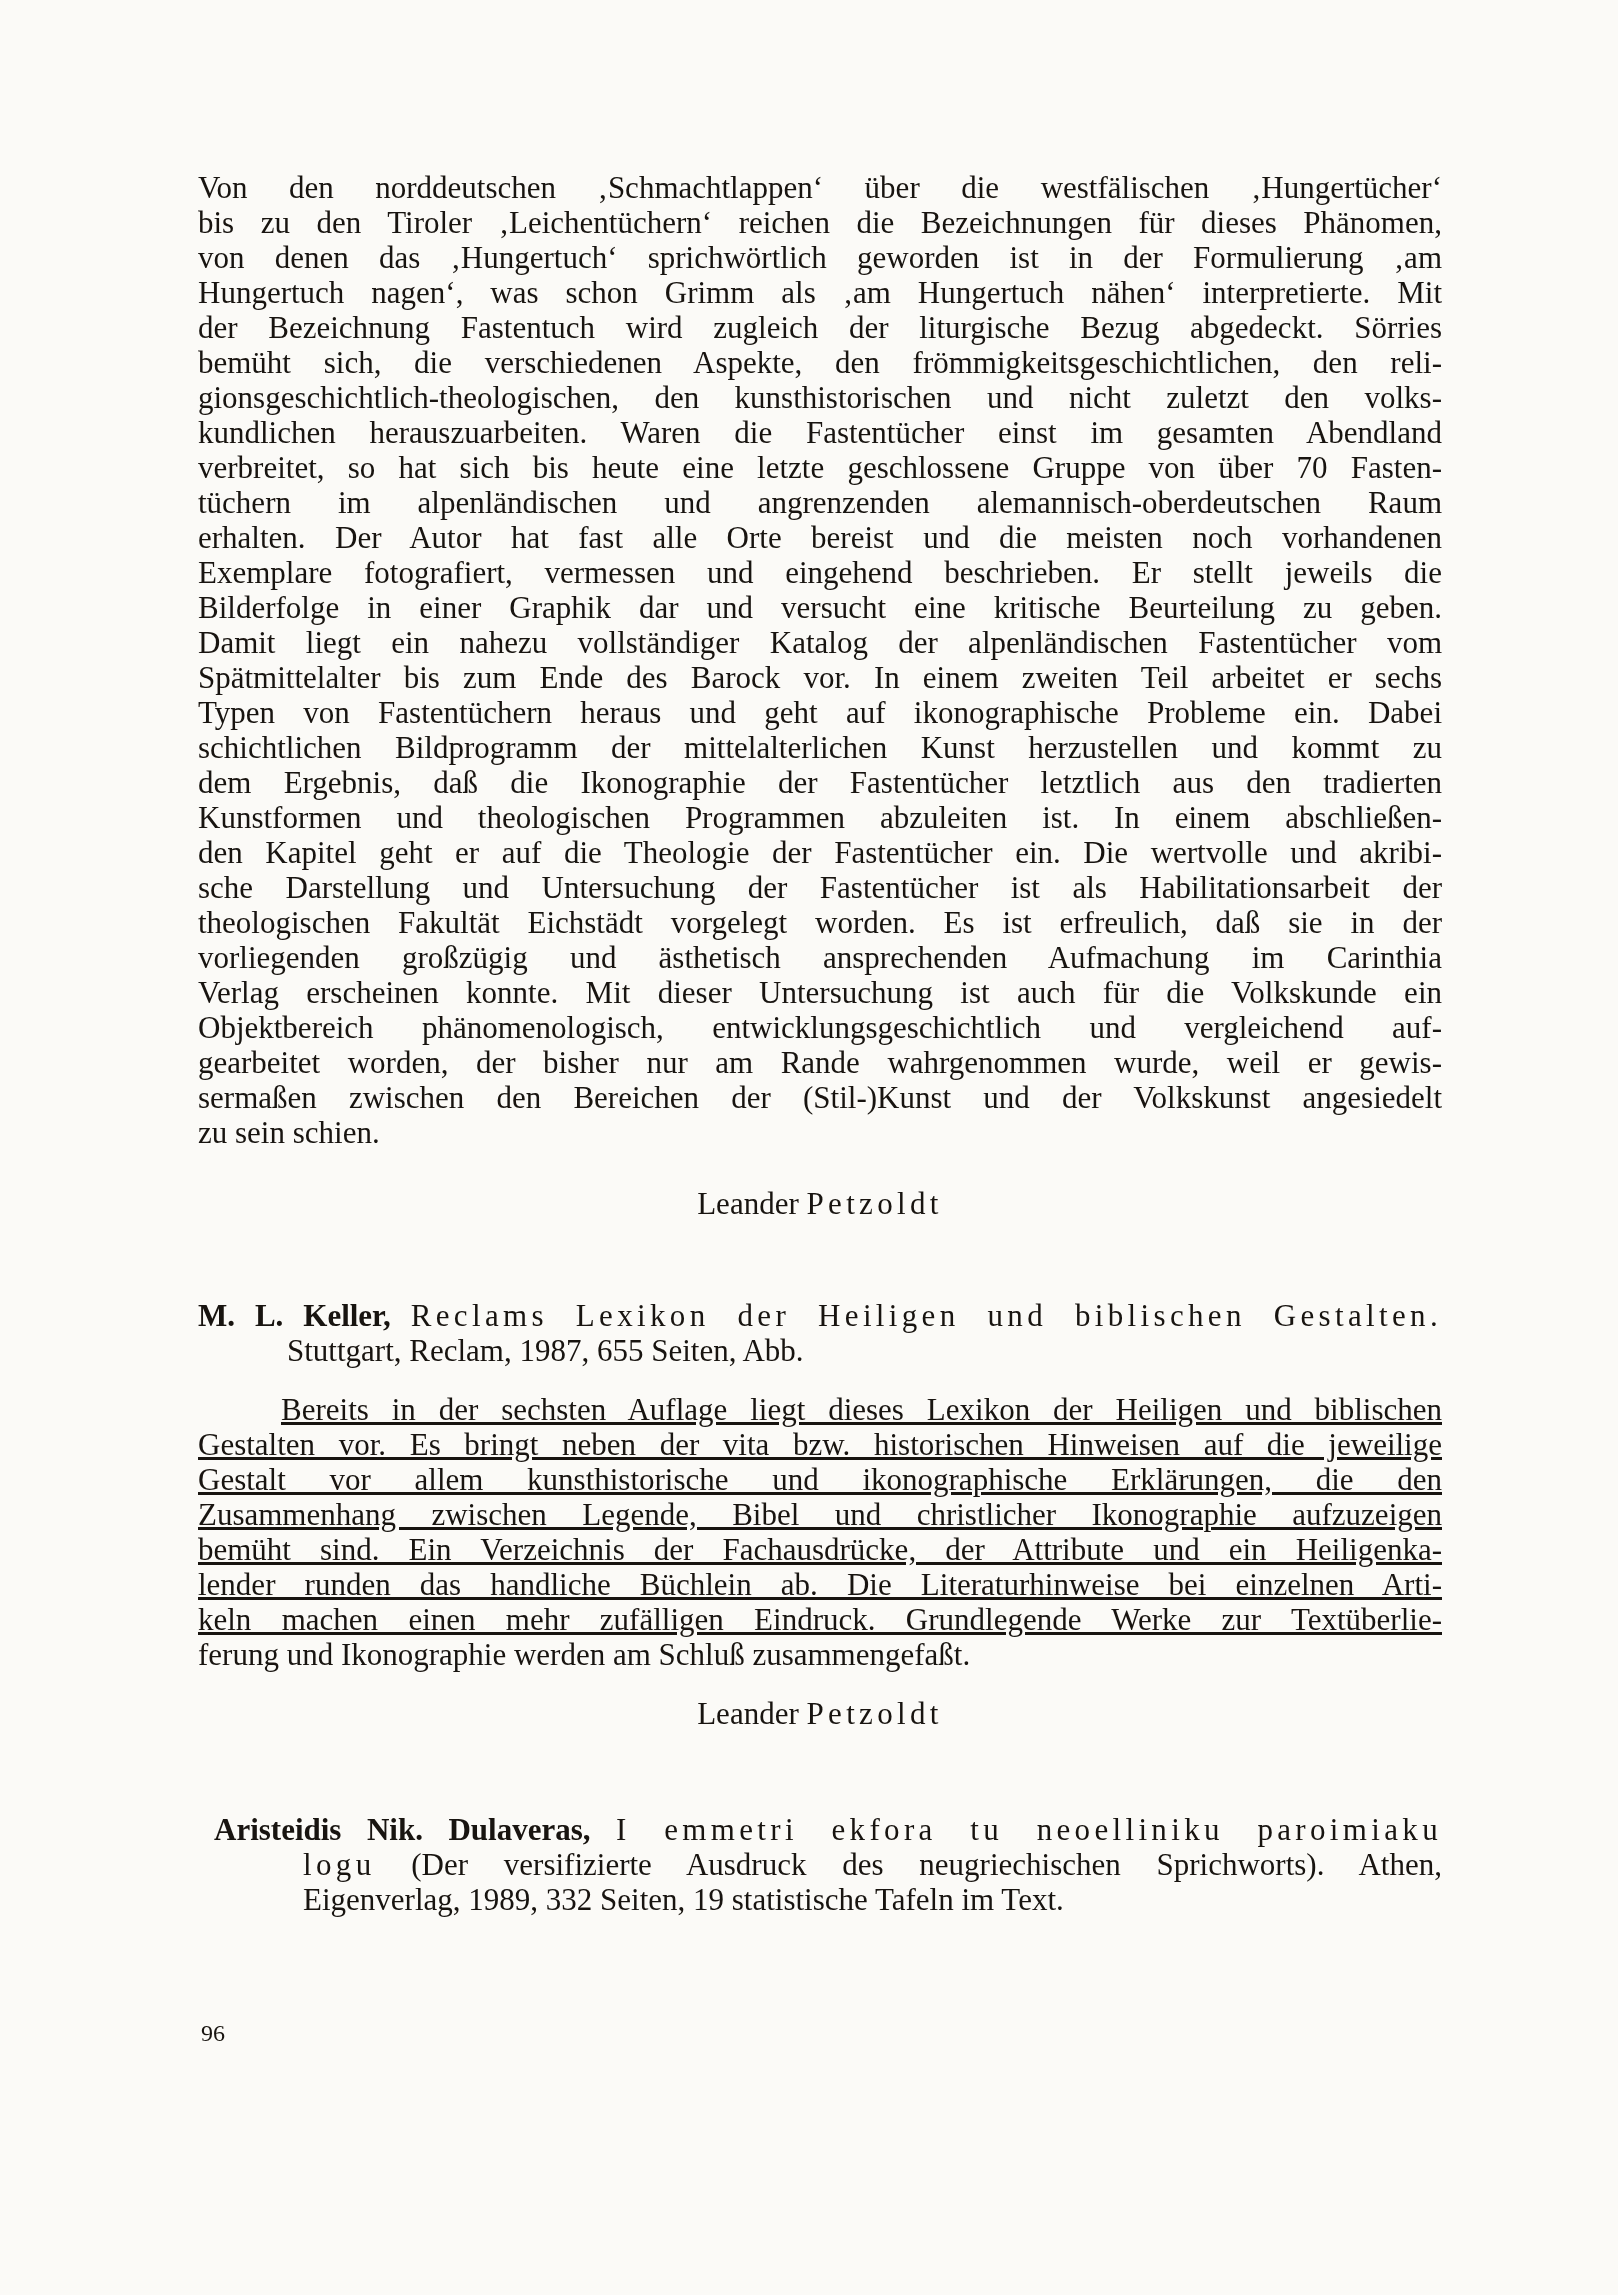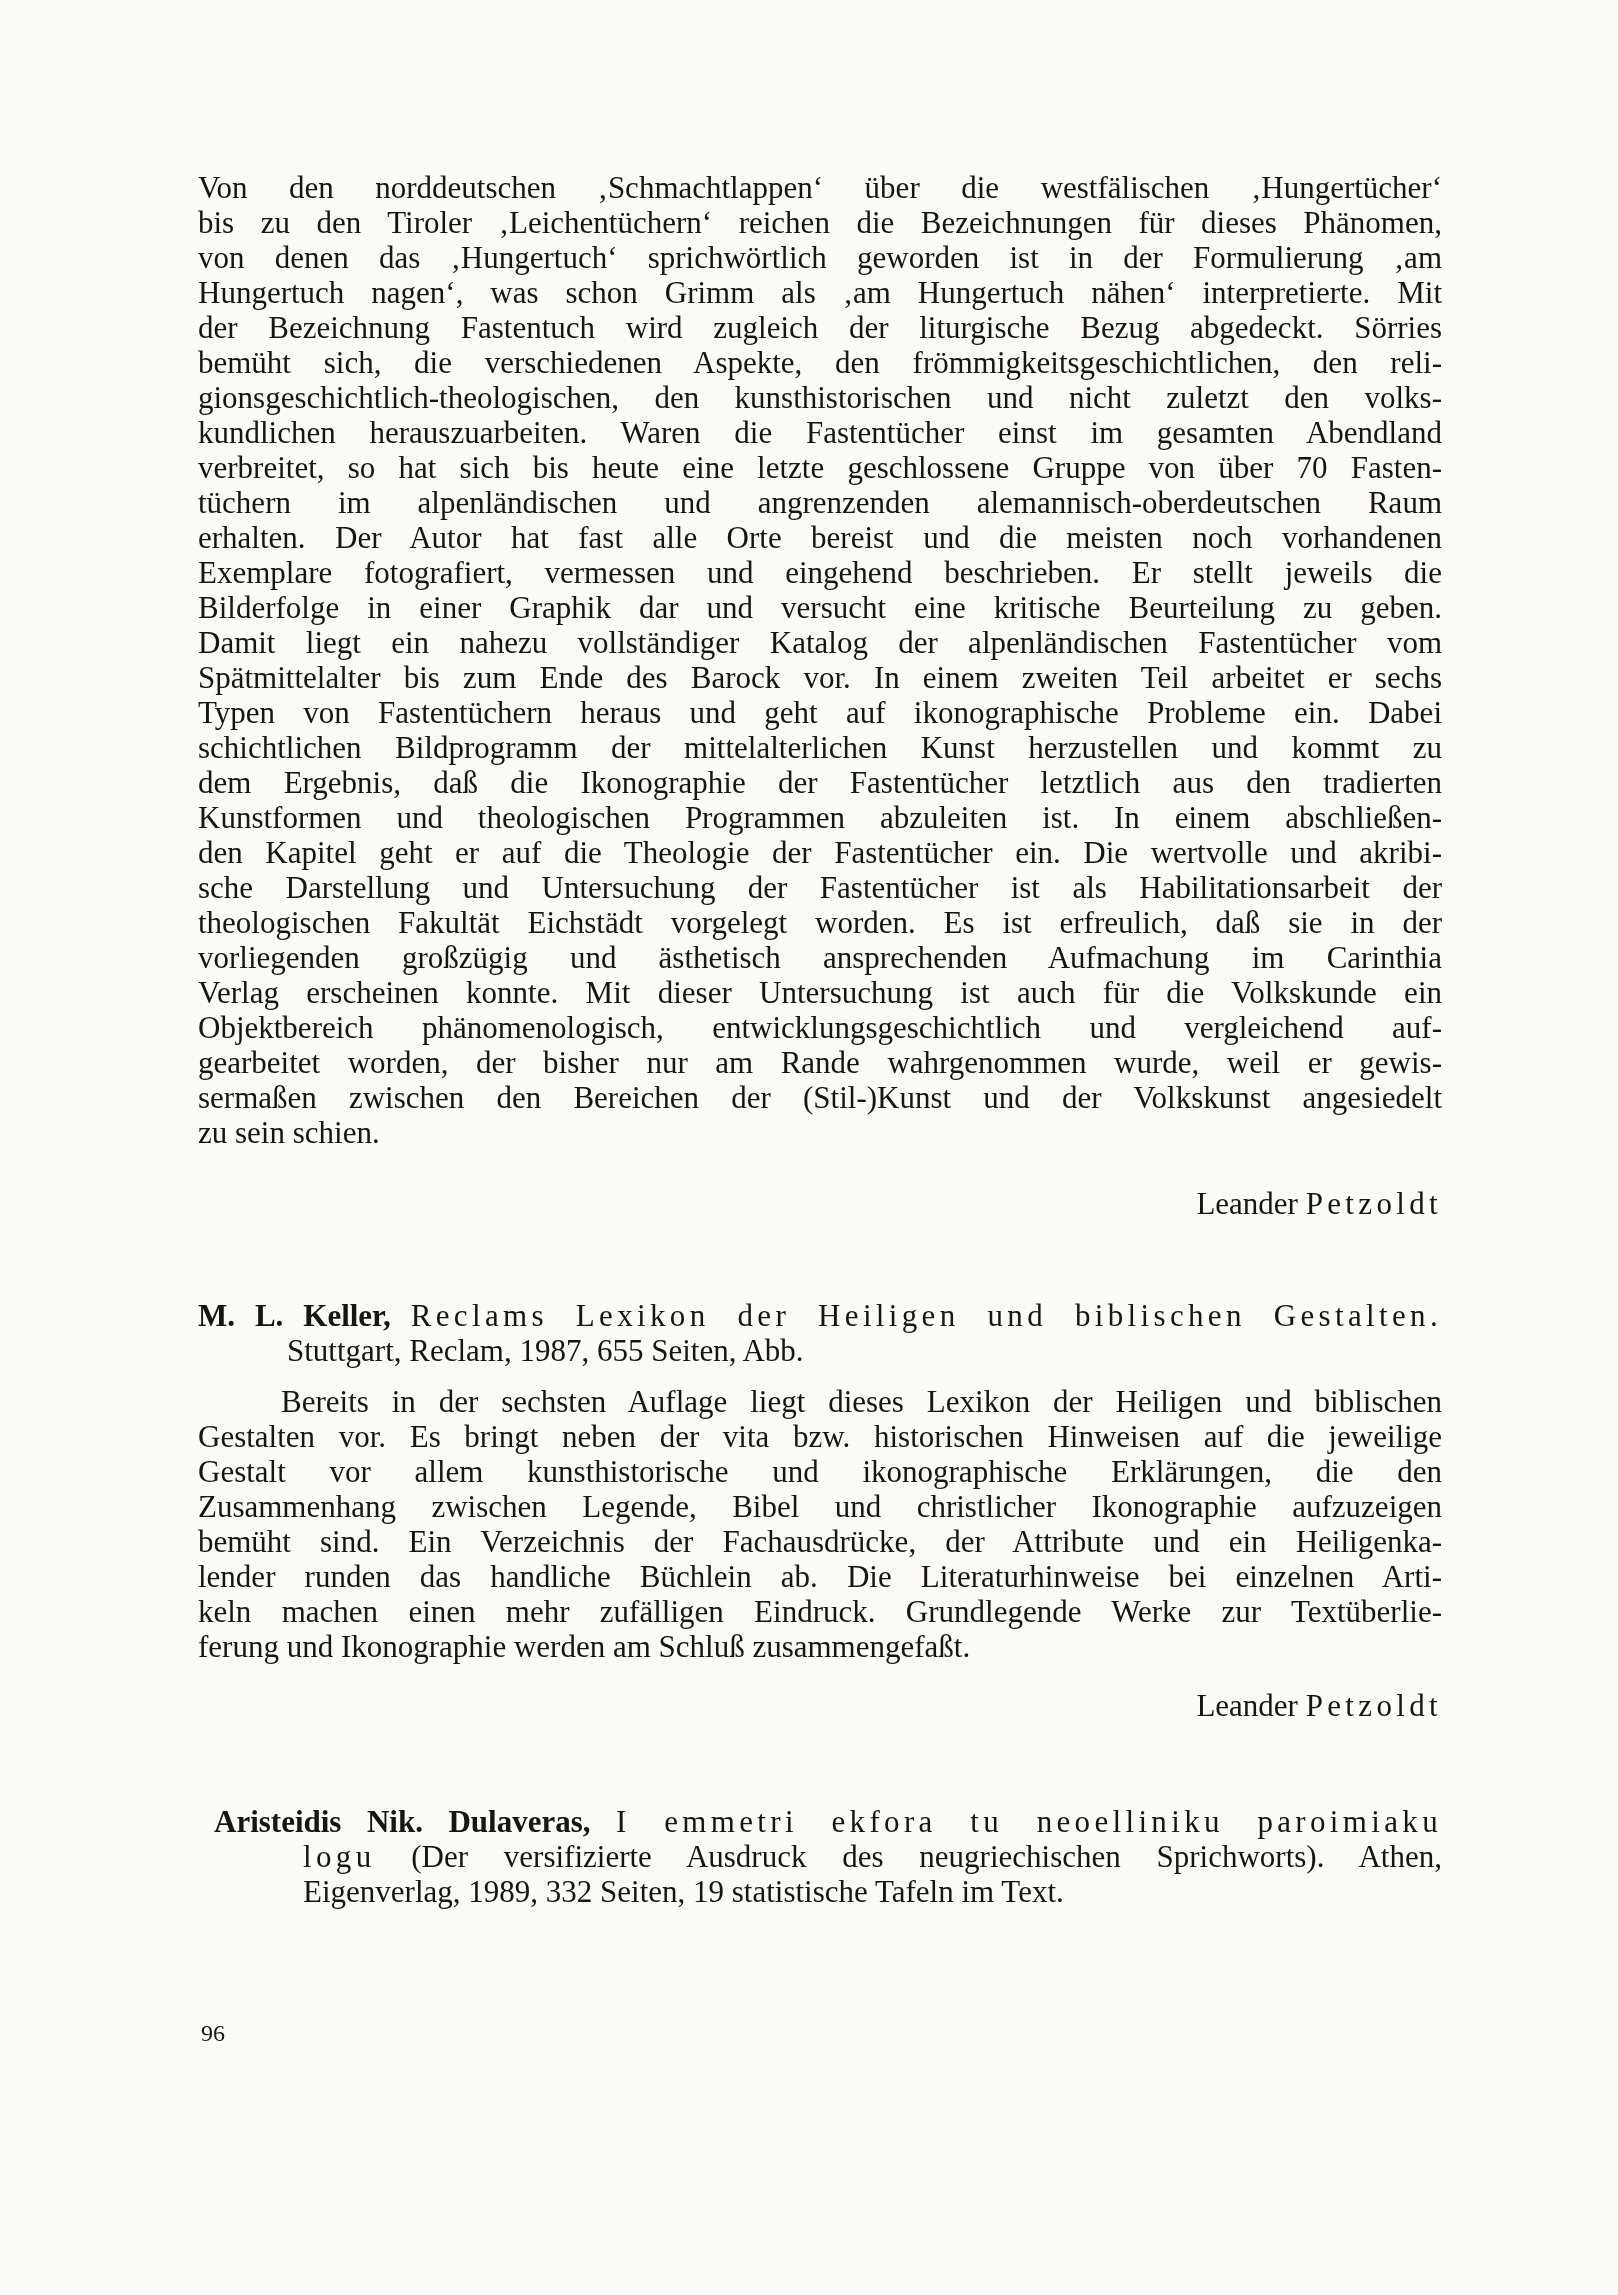--- a/index.html
+++ b/index.html
@@ -48,27 +48,27 @@
     padding-left: 89px;
   }
   .sperr {
     letter-spacing: 0.14em;
     word-spacing: 0.12em;
   }
   .bold { font-weight: bold; }
   .signature {
     font-size: 31px;
     line-height: 35px;
-    text-align: right;
+    text-align: center;
   }
   .sig-1 { margin-top: 36px; }
   .sig-2 { margin-top: 24px; }
   .entry-keller { margin-top: 77px; }
   .entry-dulaveras { margin-top: 81px; margin-left: 16px; }
-  .keller-para { margin-top: 16px; }
+  .keller-para { margin-top: 24px; text-decoration: underline; }
   .page-number {
     position: absolute;
     left: 201px;
     top: 2015px;
     font-size: 24px;
     line-height: 37px;
   }
 </style>
 </head>
 <body>

